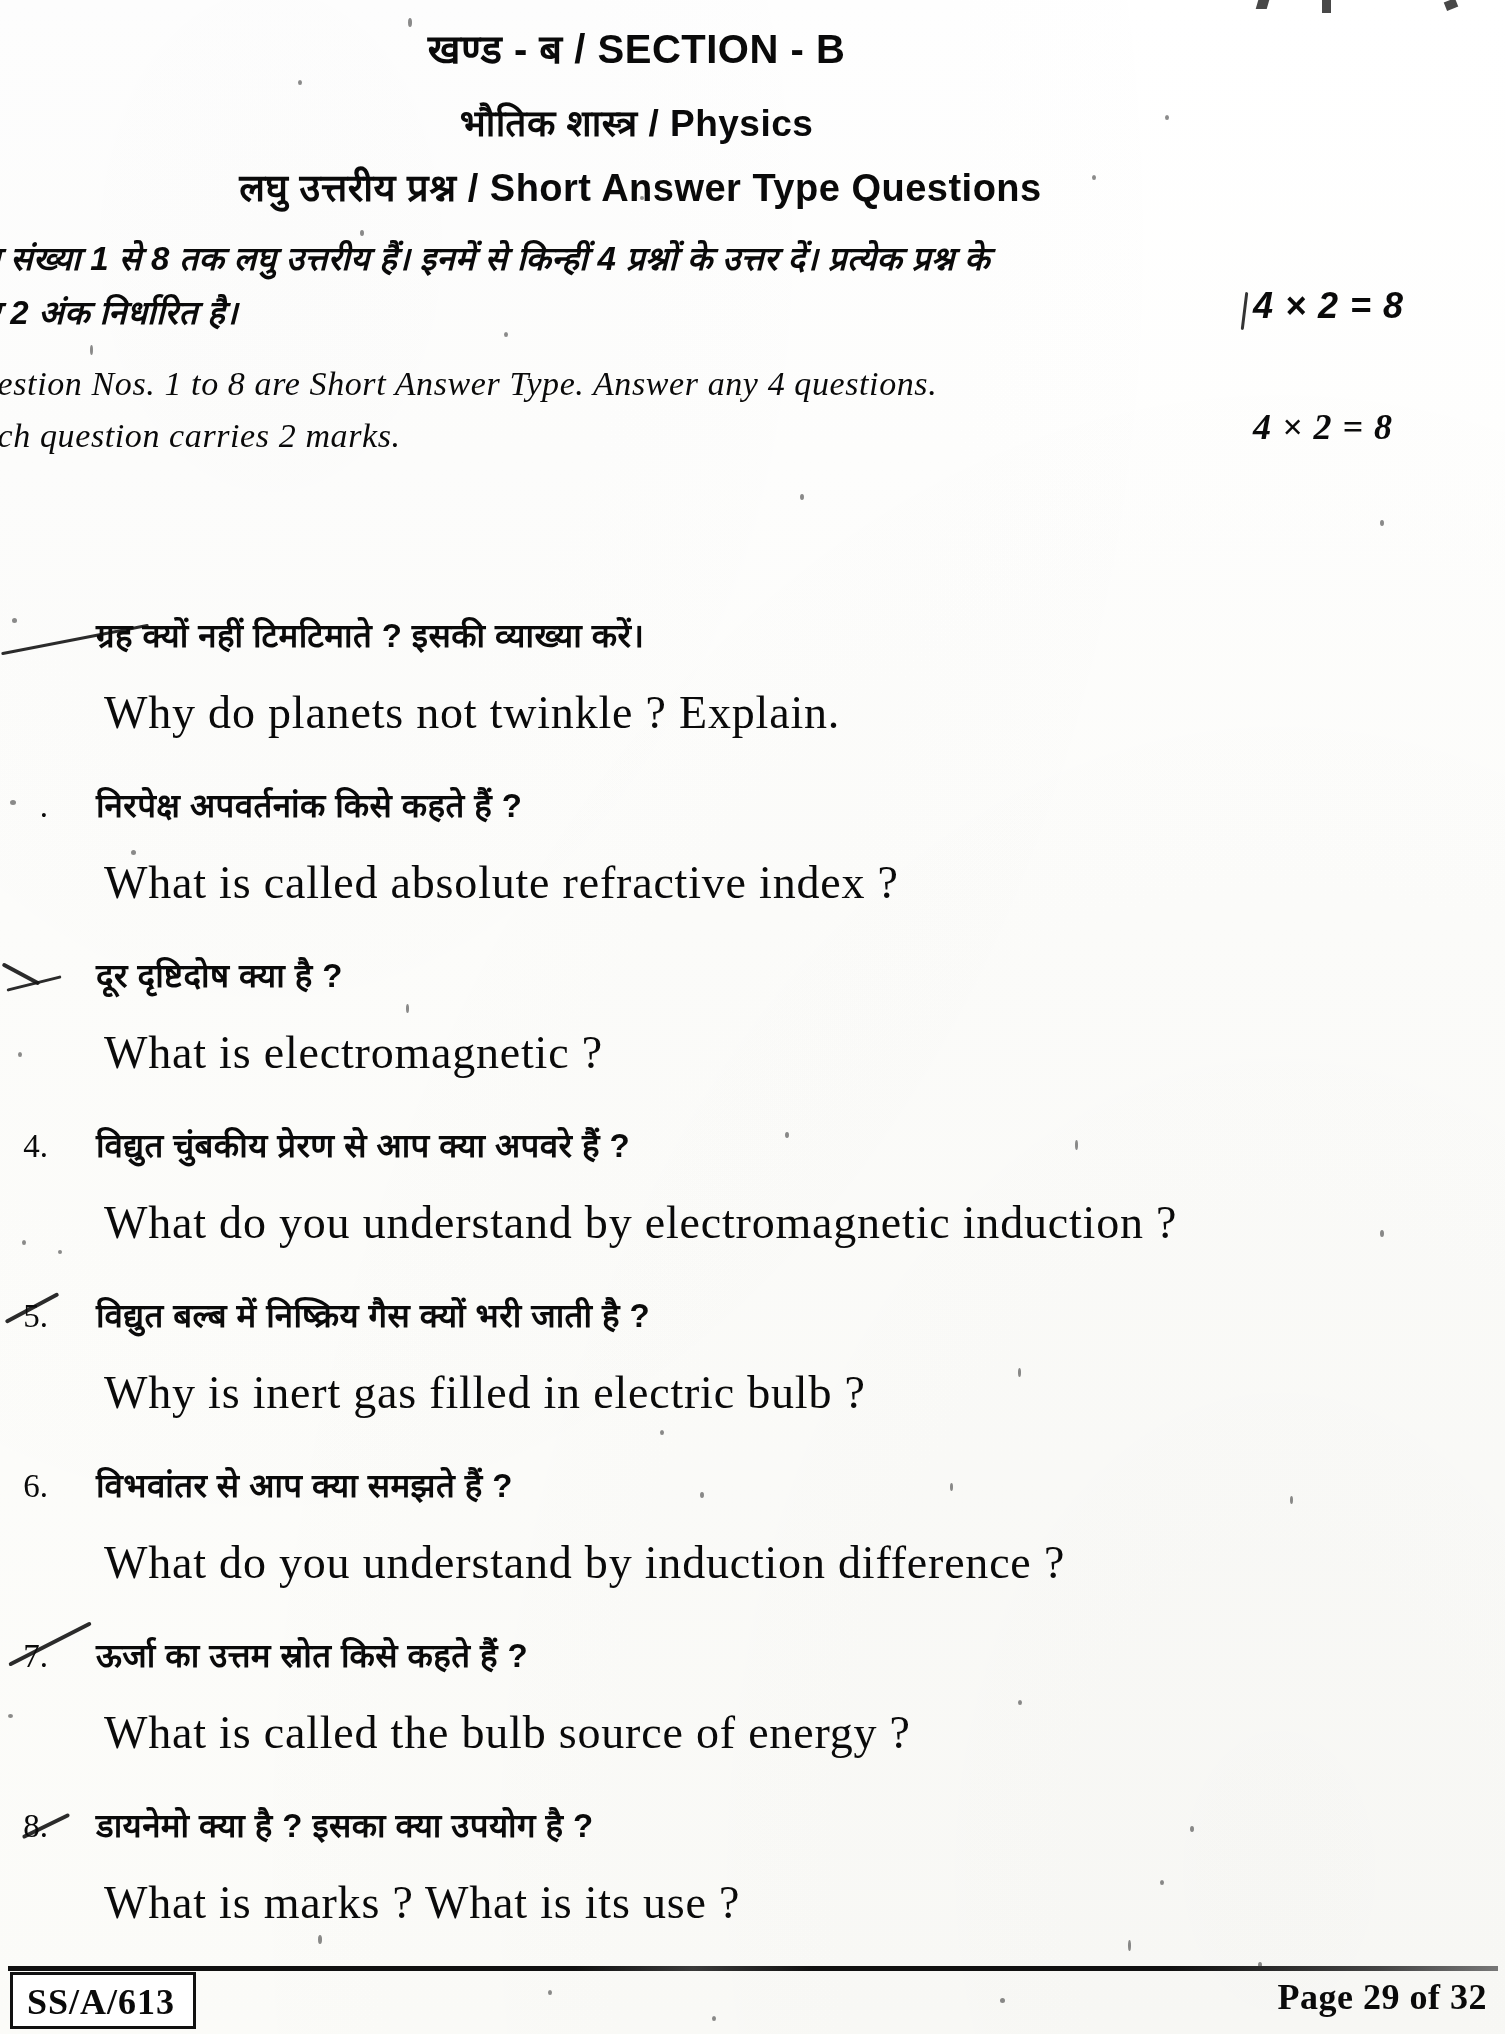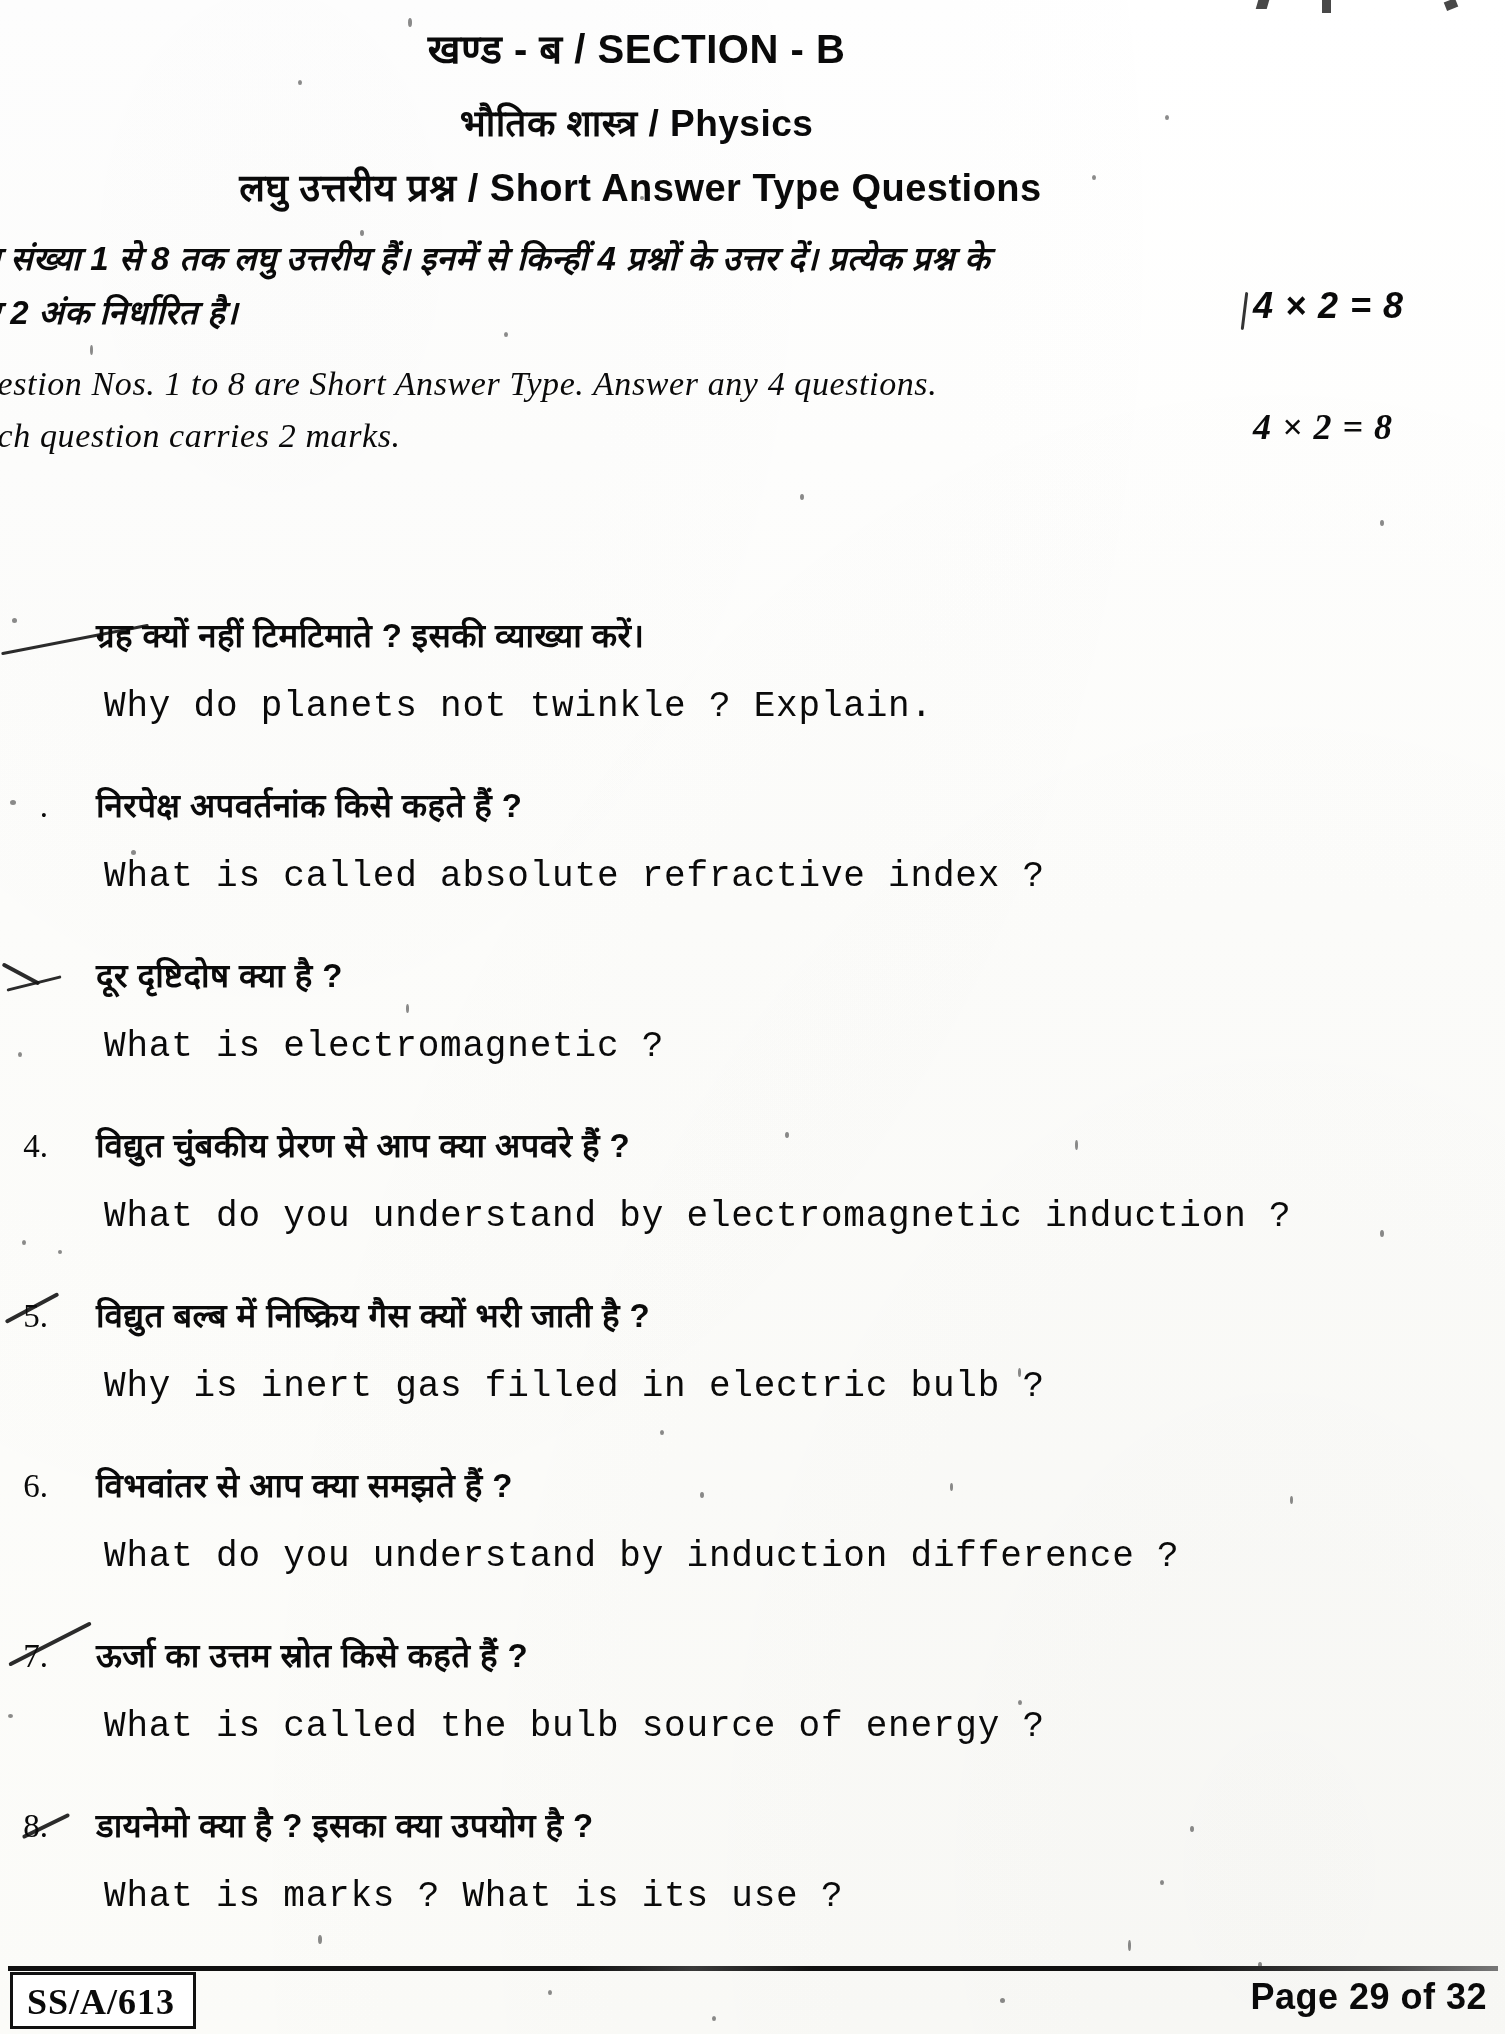--- a/index.html
+++ b/index.html
@@ -124,22 +124,22 @@
     font-family: "Liberation Sans", "DejaVu Sans", sans-serif;
     font-size: 33px;
     font-weight: 600;
     letter-spacing: 0.4px;
     white-space: nowrap;
   }
   .q-en {
     position: absolute;
     left: 104px;
     top: 68px;
-    font-family: Liberation Mono, monospace;
-    font-size: 36px;
+    font-family: Liberation Serif, serif;
+    font-size: 46px;
     letter-spacing: 0.8px;
     white-space: nowrap;
   }
 
   
   .hand-tick {
     position: absolute;
     background: #141414;
     border-radius: 3px;
     opacity: .9;
@@ -165,21 +165,21 @@
   .code-box span {
     font-family: "Liberation Serif","DejaVu Serif",serif;
     font-size: 36px;
     font-weight: bold;
     letter-spacing: 1px;
   }
   .page-no {
     position: absolute;
     right: 18px;
     top: 1976px;
-    font-family: Liberation Sans, sans-serif;
+    font-family: Liberation Serif, serif;
     font-size: 36px;
     font-weight: bold;
     letter-spacing: 0.5px;
     margin-left: 10px;
   }
 
   
   .speck { position: absolute; background: #2b2b2b; border-radius: 50%; opacity: .55; }
   .edge-mark { position: absolute; background: #1a1a1a; opacity: .8; }
 </style>

